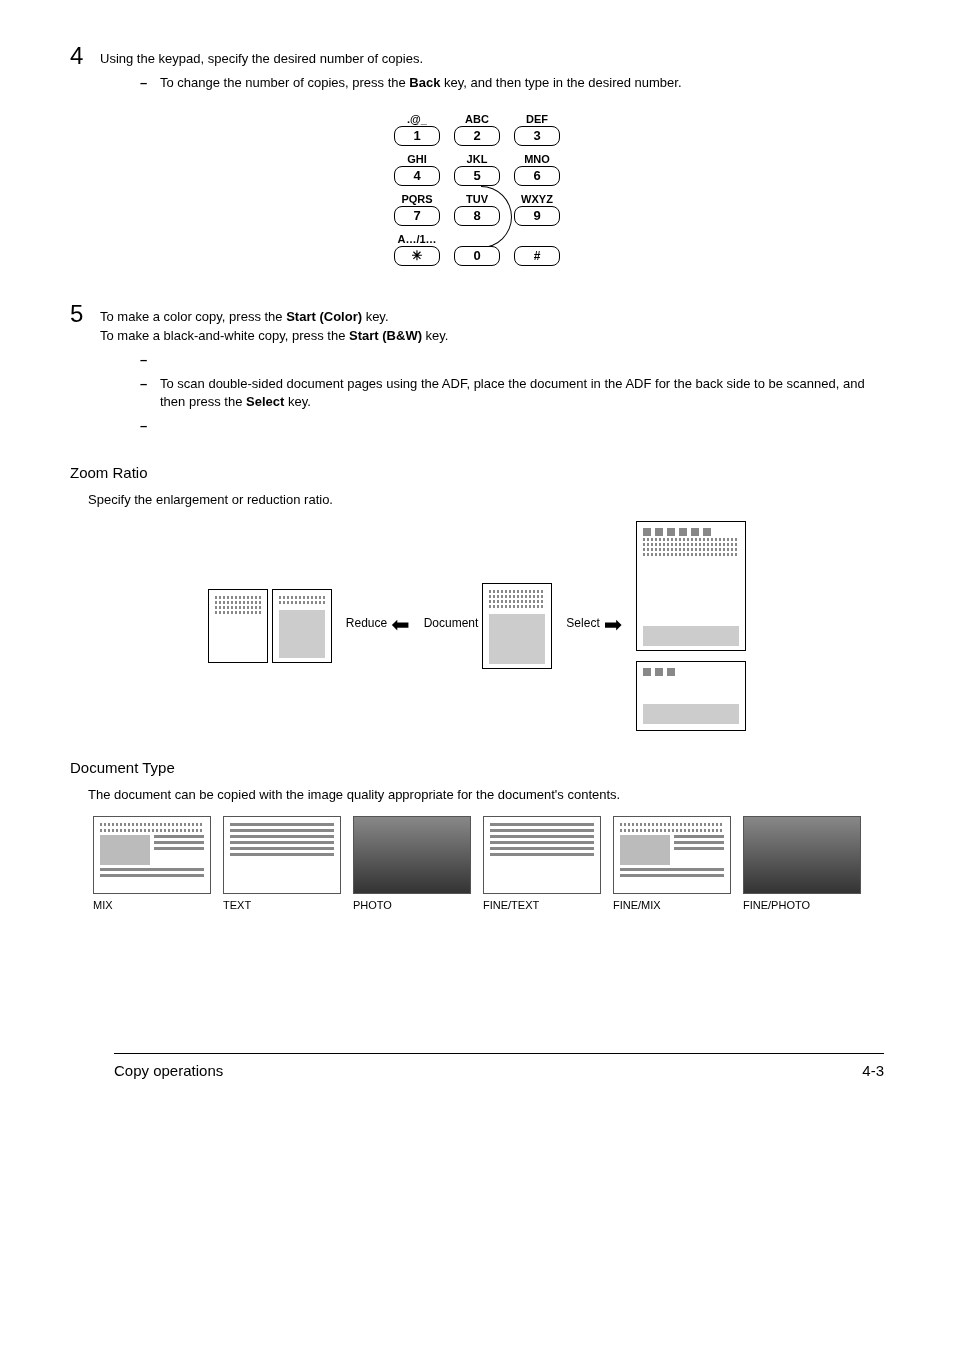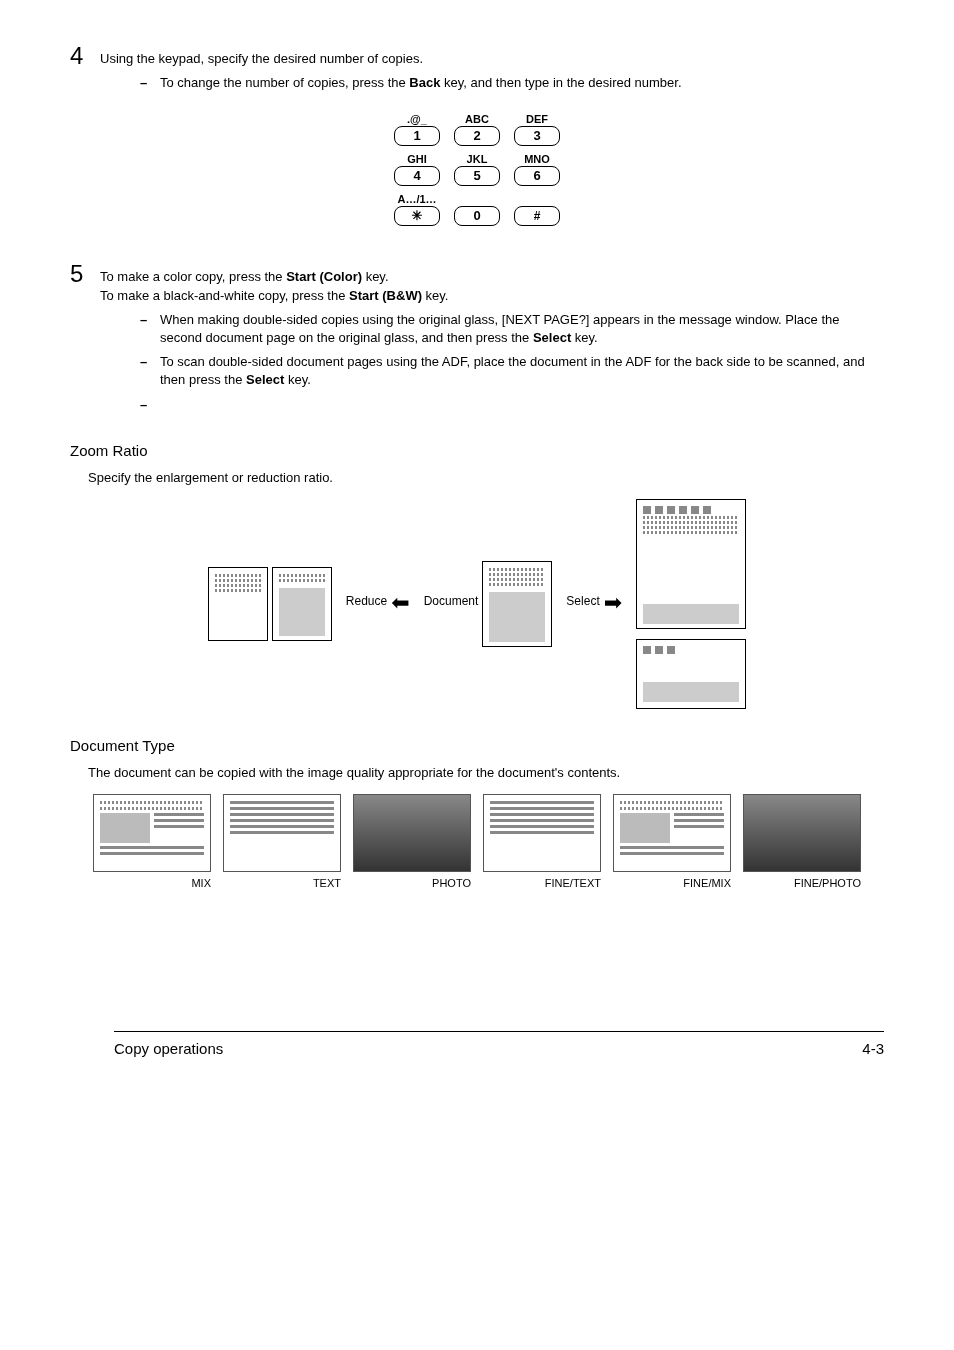--- a/index.html
+++ b/index.html
@@ -66,21 +66,21 @@
   .right-stack { display:flex; flex-direction:column; gap:10px; }
   .crop-box {
     width:110px; height:70px; border:1px solid #000; padding:6px; box-sizing:border-box;
     display:flex; flex-direction:column; gap:3px;
   }
   .sq-row { display:flex; gap:4px; }
   .sq { width:8px; height:8px; background:#888; }
   .grey-rect { height:20px; background:#ccc; margin-top:auto;}
 
   .doctype-row { display:flex; gap:12px; margin-top:8px; justify-content:center; }
-  .dt-col { width:118px; text-align:right; font-size:11px; }
+  .dt-col { width:118px; text-align:left; font-size:11px; }
   .thumb {
     width:100%; height:78px; border:1px solid #555; box-sizing:border-box;
     padding:6px; display:flex; flex-direction:column; gap:3px; background:#fff;
     margin-bottom:4px;
   }
   .thumb.photo { padding:0; }
   .photo-fill { width:100%; height:100%; background:linear-gradient(#888,#555 60%,#333); }
   .lines { height:3px; background:#888; }
   .half-row { display:flex; gap:4px; height:30px; }
   .half-img { flex:1; background:#bbb; }
@@ -130,20 +130,35 @@
           <div class="k-letters">JKL</div>
           <div class="k-key">5</div>
         </div>
       <div class="k-cell">
           <div class="k-letters">MNO</div>
           <div class="k-key">6</div>
         </div>
     </div>
     <div class="k-row">
       <div class="k-cell">
+          <div class="k-letters">PQRS</div>
+          <div class="k-key">7</div>
+        </div>
+      <div class="k-cell" style="position:relative;">
+          <div class="k-letters">TUV</div>
+          <div class="k-key">8</div>
+          <div class="swoop"></div>
+        </div>
+      <div class="k-cell">
+          <div class="k-letters">WXYZ</div>
+          <div class="k-key">9</div>
+        </div>
+    </div>
+    <div class="k-row">
+      <div class="k-cell">
           <div class="k-letters">A…/1…</div>
           <div class="k-key">✳</div>
         </div>
       <div class="k-cell">
           <div class="k-letters"></div>
           <div class="k-key">0</div>
         </div>
       <div class="k-cell">
           <div class="k-letters"></div>
           <div class="k-key k-hash"></div>
@@ -154,23 +169,20 @@
 
 <div class="step-row">
   <div class="step-num">5</div>
   <div class="step-body">
     <span>To make a color copy, press the </span><b>Start (Color)</b><span> key.</span><br>
     <span>To make a black-and-white copy, press the </span><b>Start (B&amp;W)</b><span> key.</span>
   </div>
 </div>
 <div class="bullet-row" style="padding-left:70px;">
   <div class="bullet-dash">–</div>
-  <div class="bullet-text">
-    <span>When making double-sided copies using the original glass, [NEXT PAGE?] appears in the message window. Place the second document page on the original glass, and then press the </span><b>Select</b><span> key.</span>
-  </div>
 </div>
 <div class="bullet-row" style="padding-left:70px;">
   <div class="bullet-dash">–</div>
   <div class="bullet-text">
     <span>To scan double-sided document pages using the ADF, place the document in the ADF for the back side to be scanned, and then press the </span><b>Select</b><span> key.</span>
   </div>
 </div>
 <div class="bullet-row" style="padding-left:70px;">
   <div class="bullet-dash">–</div>
 </div>

